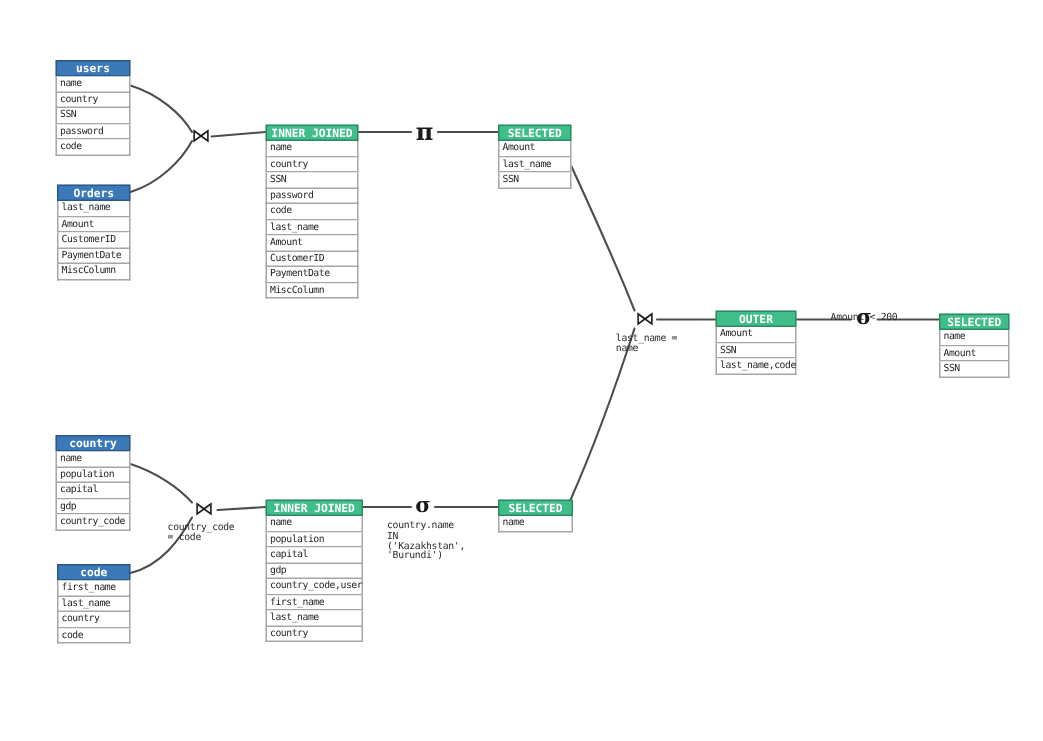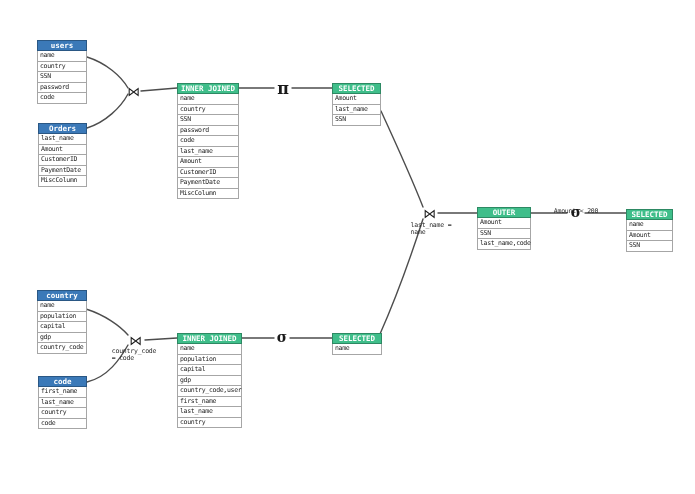--- a/index.html
+++ b/index.html
@@ -165,17 +165,21 @@
 
   <div class="op join" style="left:134px;top:91px">⋈</div>
   <div class="op pi" style="left:283px;top:88px">π</div>
   <div class="op join" style="left:136px;top:340px">⋈</div>
   <div class="op sigma" style="left:282px;top:337px">σ</div>
   <div class="op join" style="left:430px;top:213px">⋈</div>
   <div class="op sigma" style="left:576px;top:212px">σ</div>
 
   <div class="op-label" style="left:134px;top:348px">country_code
 = code</div>
+  <div class="op-label" style="left:284px;top:347px">country.name
+IN
+('Kazakhstan',
+'Burundi')</div>
   <div class="op-label" style="left:431px;top:222px">last_name =
 name</div>
   <div class="op-label" style="left:576px;top:208px">Amount &lt; 200</div>
 
 </div>
 
 </body></html>

